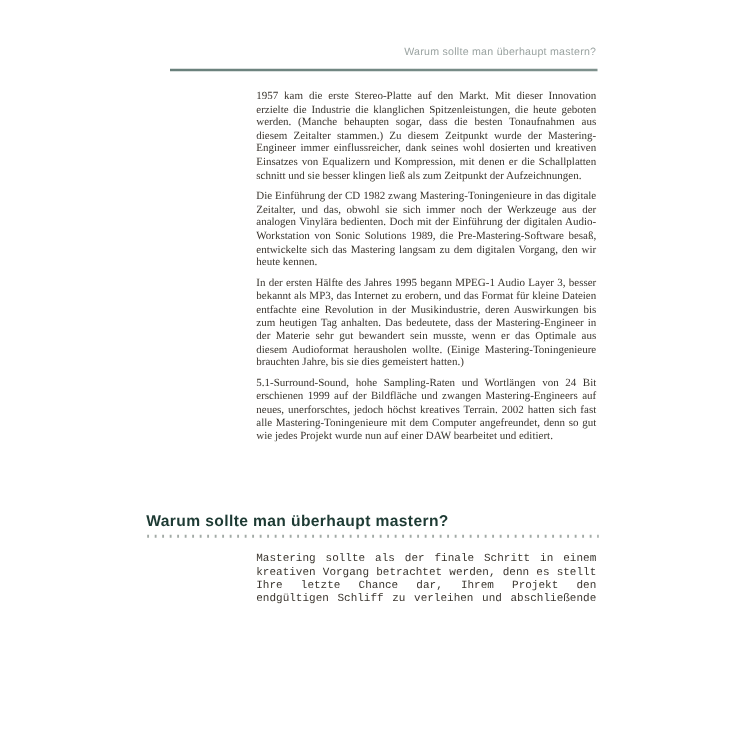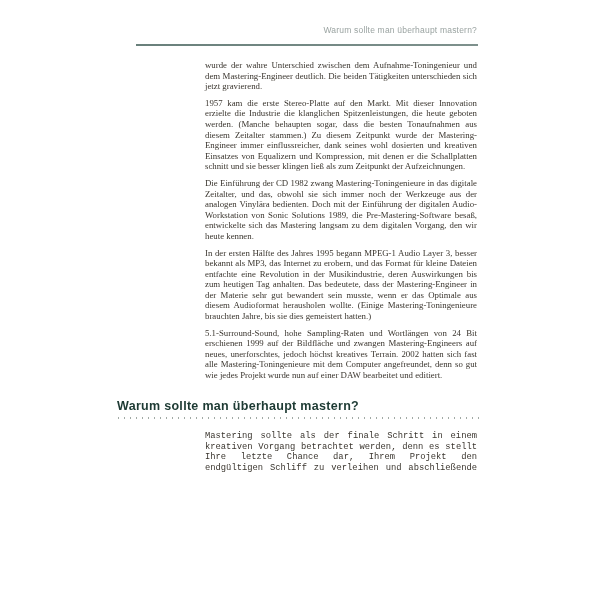--- a/index.html
+++ b/index.html
@@ -7,20 +7,21 @@
     padding: 0;
     background: #ffffff;
   }
   .page {
     position: relative;
     width: 600px;
     height: 472px;
     background: #ffffff;
     overflow: hidden;
     font-family: "Liberation Serif", serif;
+    margin-top: 11px;
   }
   .running-head {
     position: absolute;
     top: 25px;
     left: 136px;
     width: 341px;
     text-align: right;
     font-family: "Liberation Sans", sans-serif;
     font-size: 8.5px;
     letter-spacing: 0.2px;
@@ -82,21 +83,20 @@
 </head>
 <body>
 
 <div class="page">
 
   <div class="running-head">Warum sollte man überhaupt mastern?</div>
 
   <div class="head-rule"></div>
 
   <div class="body-col body-top">
-    <p>wurde der wahre Unterschied zwischen dem Aufnahme-Toningenieur und dem Mastering-Engineer deutlich. Die beiden Tätigkeiten unterschieden sich jetzt gravierend.</p>
     <p>1957 kam die erste Stereo-Platte auf den Markt. Mit dieser Innovation erzielte die Industrie die klanglichen Spitzenleistungen, die heute geboten werden. (Manche behaupten sogar, dass die besten Tonaufnahmen aus diesem Zeitalter stammen.) Zu diesem Zeitpunkt wurde der Mastering-Engineer immer einflussreicher, dank seines wohl dosierten und kreativen Einsatzes von Equalizern und Kompression, mit denen er die Schallplatten schnitt und sie besser klingen ließ als zum Zeitpunkt der Aufzeichnungen.</p>
     <p>Die Einführung der CD 1982 zwang Mastering-Toningenieure in das digitale Zeitalter, und das, obwohl sie sich immer noch der Werkzeuge aus der analogen Vinylära bedienten. Doch mit der Einführung der digitalen Audio-Workstation von Sonic Solutions 1989, die Pre-Mastering-Software besaß, entwickelte sich das Mastering langsam zu dem digitalen Vorgang, den wir heute kennen.</p>
     <p>In der ersten Hälfte des Jahres 1995 begann MPEG-1 Audio Layer 3, besser bekannt als MP3, das Internet zu erobern, und das Format für kleine Dateien entfachte eine Revolution in der Musikindustrie, deren Auswirkungen bis zum heutigen Tag anhalten. Das bedeutete, dass der Mastering-Engineer in der Materie sehr gut bewandert sein musste, wenn er das Optimale aus diesem Audioformat herausholen wollte. (Einige Mastering-Toningenieure brauchten Jahre, bis sie dies gemeistert hatten.)</p>
     <p>5.1-Surround-Sound, hohe Sampling-Raten und Wortlängen von 24 Bit erschienen 1999 auf der Bildfläche und zwangen Mastering-Engineers auf neues, unerforschtes, jedoch höchst kreatives Terrain. 2002 hatten sich fast alle Mastering-Toningenieure mit dem Computer angefreundet, denn so gut wie jedes Projekt wurde nun auf einer DAW bearbeitet und editiert.</p>
   </div>
 
   <h2 class="section-heading">Warum sollte man überhaupt mastern?</h2>
 
   <div class="heading-dots"></div>
 

